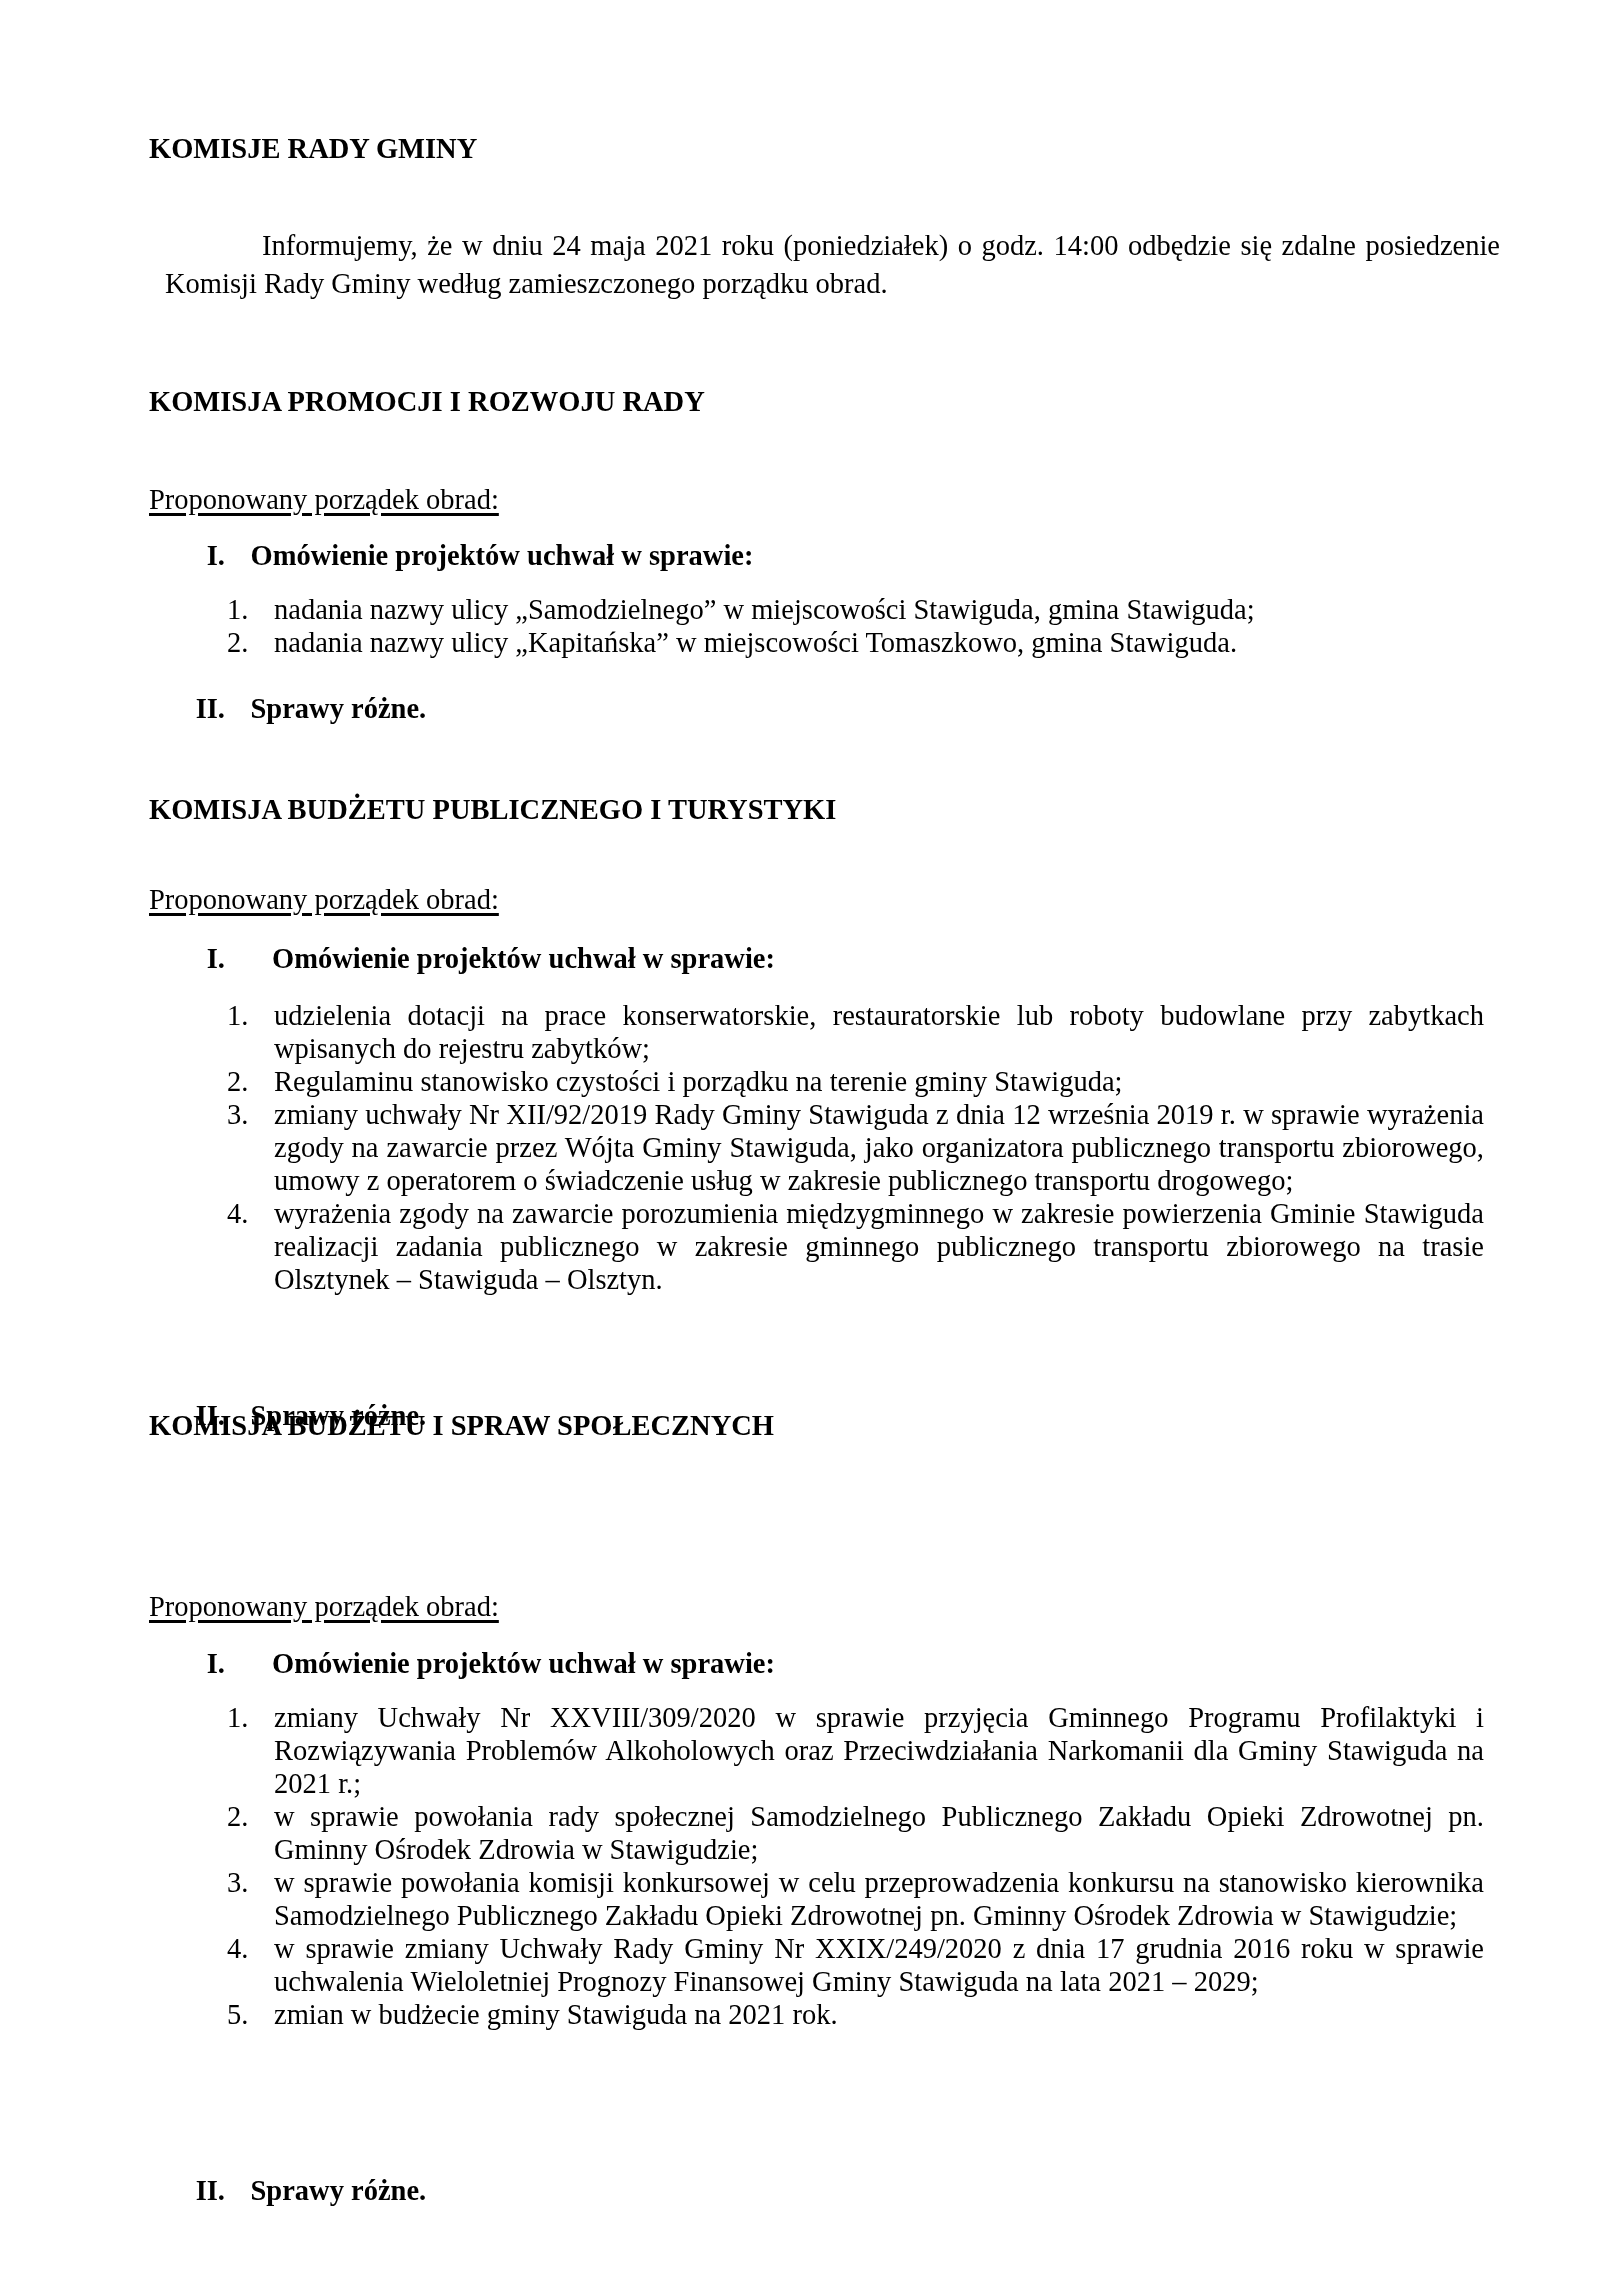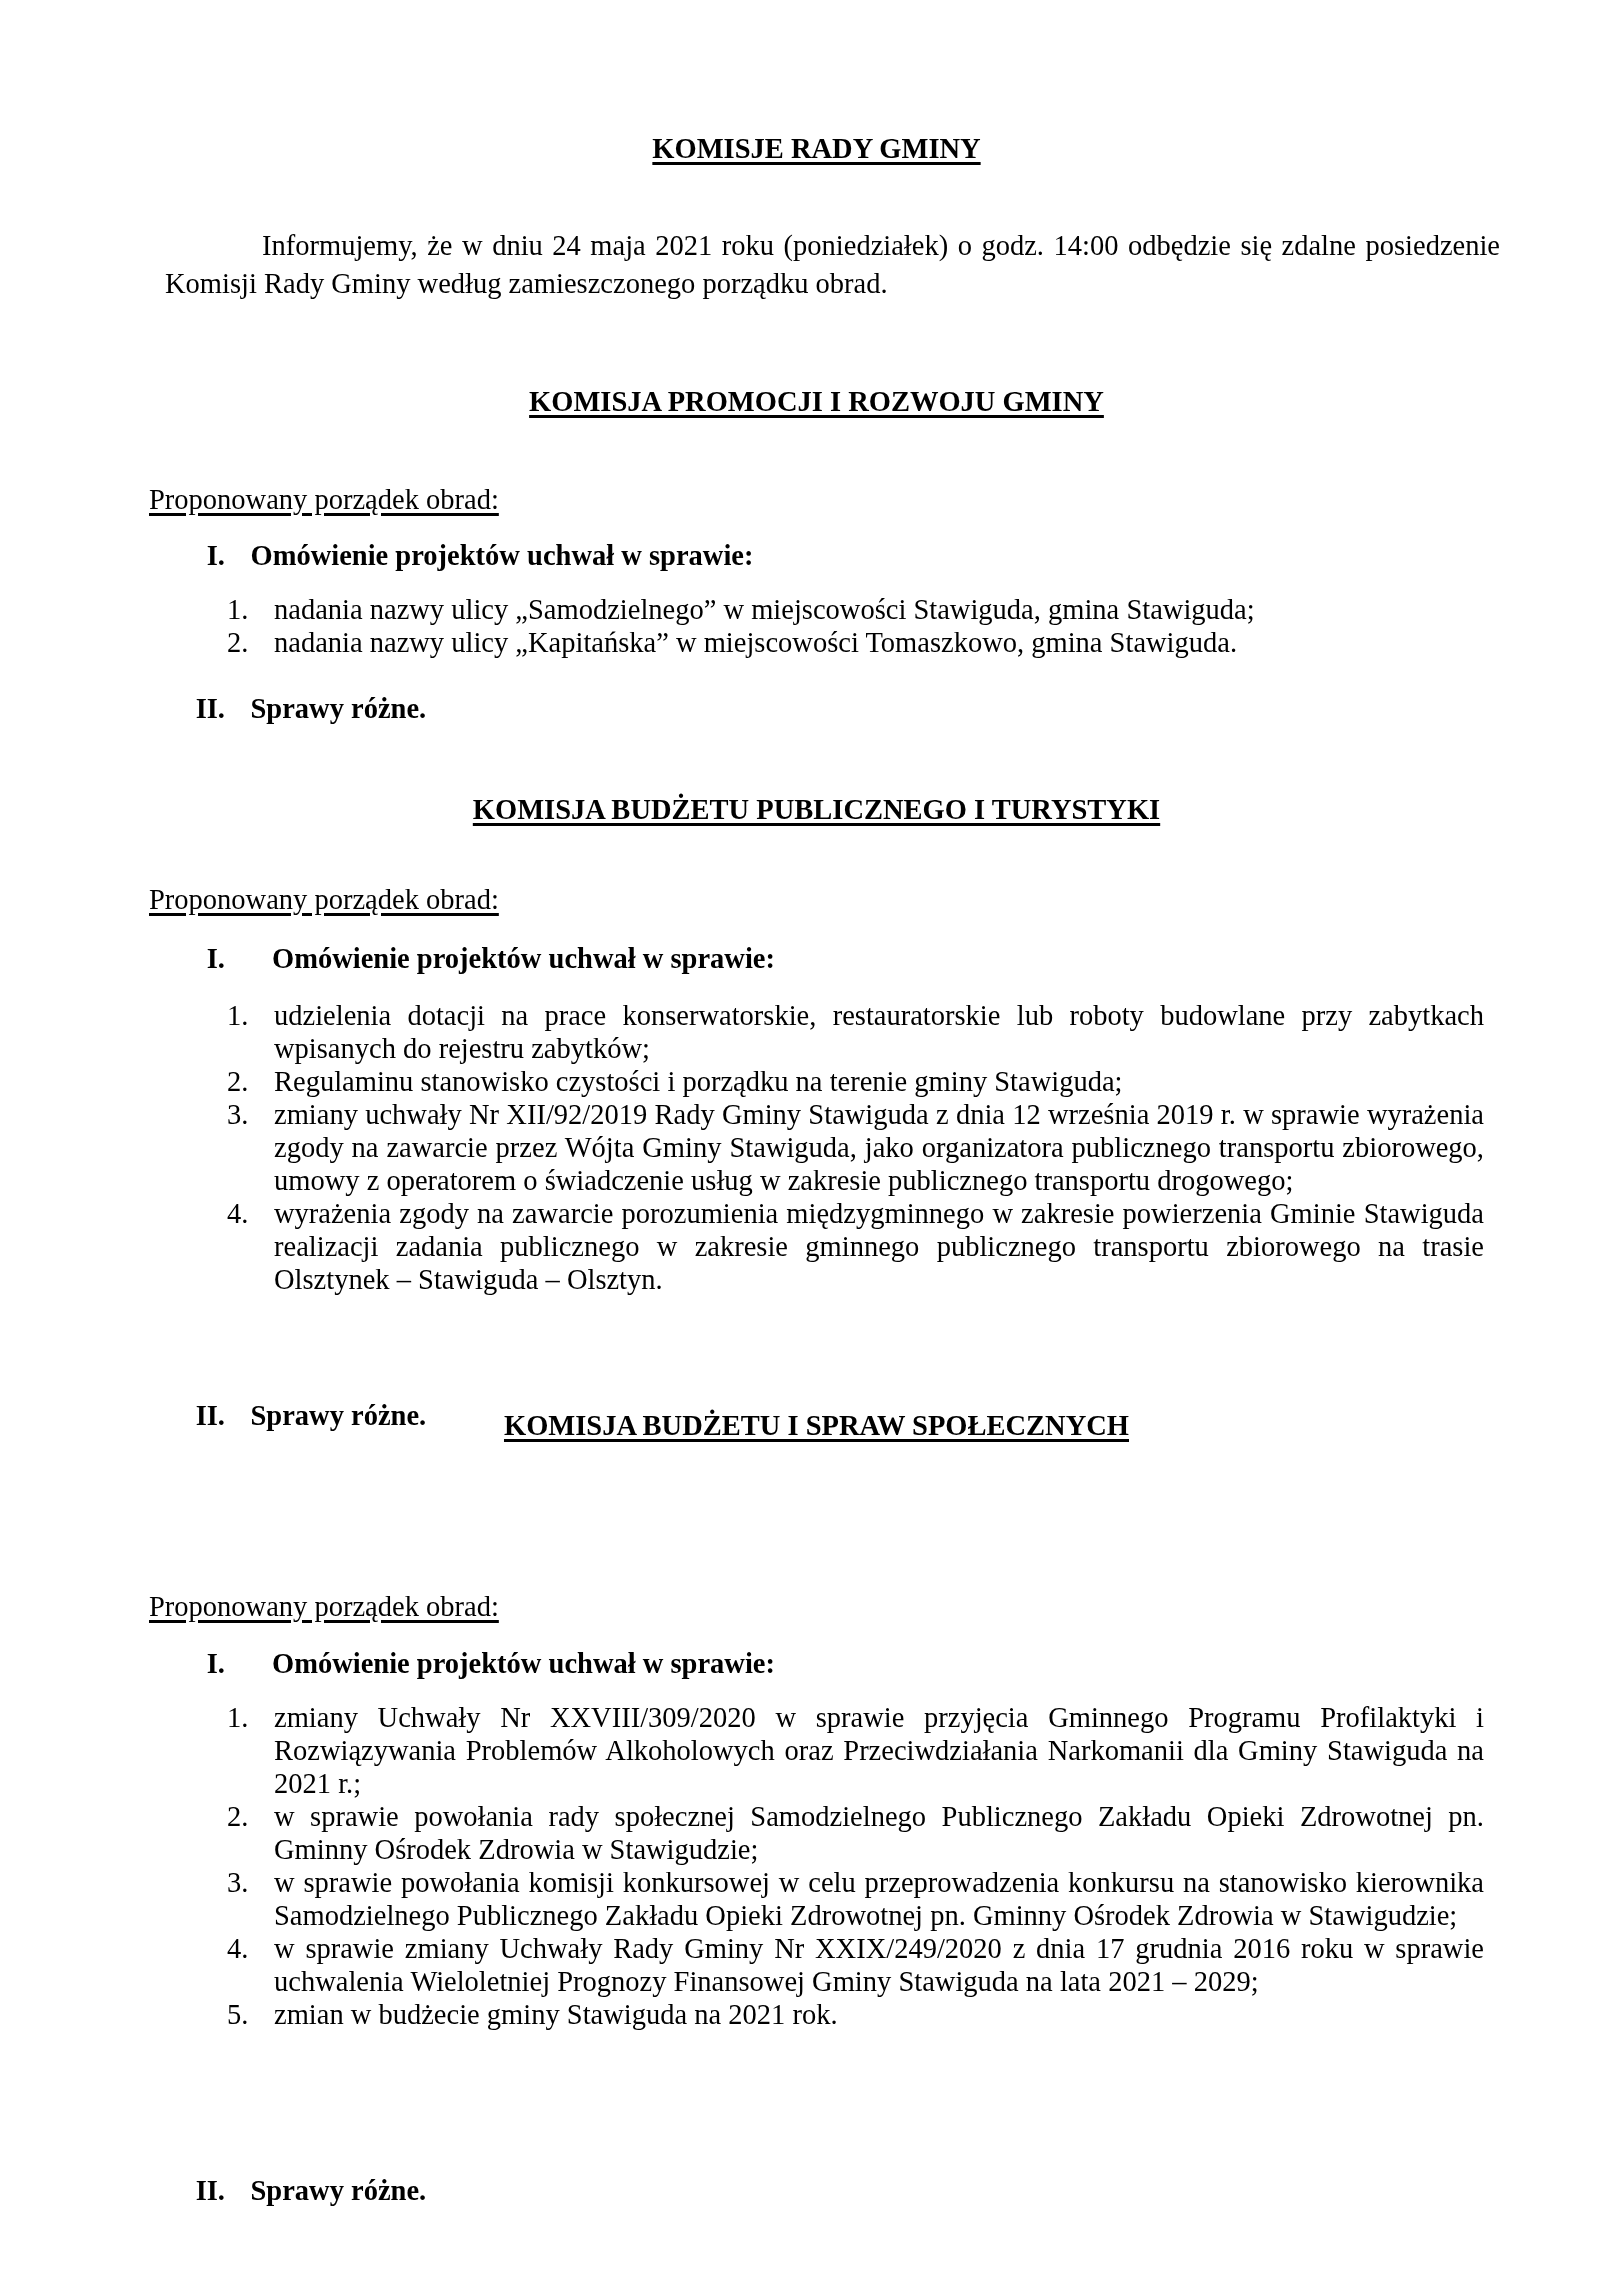--- a/index.html
+++ b/index.html
@@ -3,22 +3,22 @@
 <meta charset="utf-8">
 <style>
   html, body { margin: 0; padding: 0; background: #ffffff; }
   body {
     width: 1623px; height: 2295px; position: relative; overflow: hidden;
     font-family: "Liberation Serif", "DejaVu Serif", serif;
     color: #000000; font-size: 28.5px; line-height: 34px;
   }
   .page { position: absolute; left: 149px; top: 0; width: 1335px; }
   .title {
-    position: absolute; left: 0; width: 1335px; text-align: center;
-    font-weight: bold; text-decoration: underline; text-decoration-thickness: 2.5px;
+    position: absolute; left: 0; width: 1335px; 
+    font-weight: bold; text-decoration-thickness: 2.5px;
     text-underline-offset: 3.9px;
   }
   .intro {
     position: absolute; left: 0; top: 211px; width: 1335px; text-align: justify;
     text-indent: 97px; line-height: 38px;
   }
   .agenda-label {
     position: absolute; left: 0; font-weight: normal; text-decoration: underline;
     text-decoration-thickness: 2.5px; text-underline-offset: 3.9px;
   }
@@ -36,21 +36,21 @@
   ol.items li .t { flex: 1; text-align: justify; }
 </style>
 </head>
 <body>
 
 <div class="page">
 
   <div class="title" style="top:132px">KOMISJE RADY GMINY</div>
   <p class="intro" style="margin:16px">Informujemy, że w dniu 24 maja 2021 roku (poniedziałek) o godz. 14:00 odbędzie się zdalne posiedzenie Komisji Rady Gminy według zamieszczonego porządku obrad.</p>
 
-  <div class="title" style="top:385px">KOMISJA PROMOCJI I ROZWOJU GMINY</div>
+  <div class="title" style="top:385px">KOMISJA PROMOCJI I ROZWOJU RADY</div>
   <div class="agenda-label" style="top:483px">Proponowany porządek obrad:</div>
   <div class="roman" style="top:539px">
     <span class="num">I.</span>
     <span class="txt">Omówienie projektów uchwał w sprawie:</span>
   </div>
   <ol class="items" style="top:593px">
     <li>
         <span class="n">1.</span>
         <span class="t">nadania nazwy ulicy „Samodzielnego” w miejscowości Stawiguda, gmina Stawiguda;</span>
       </li>

